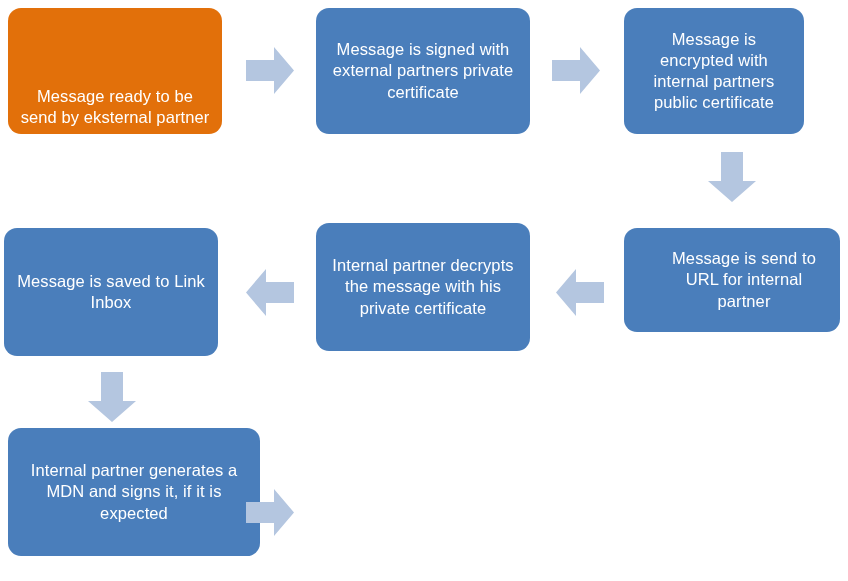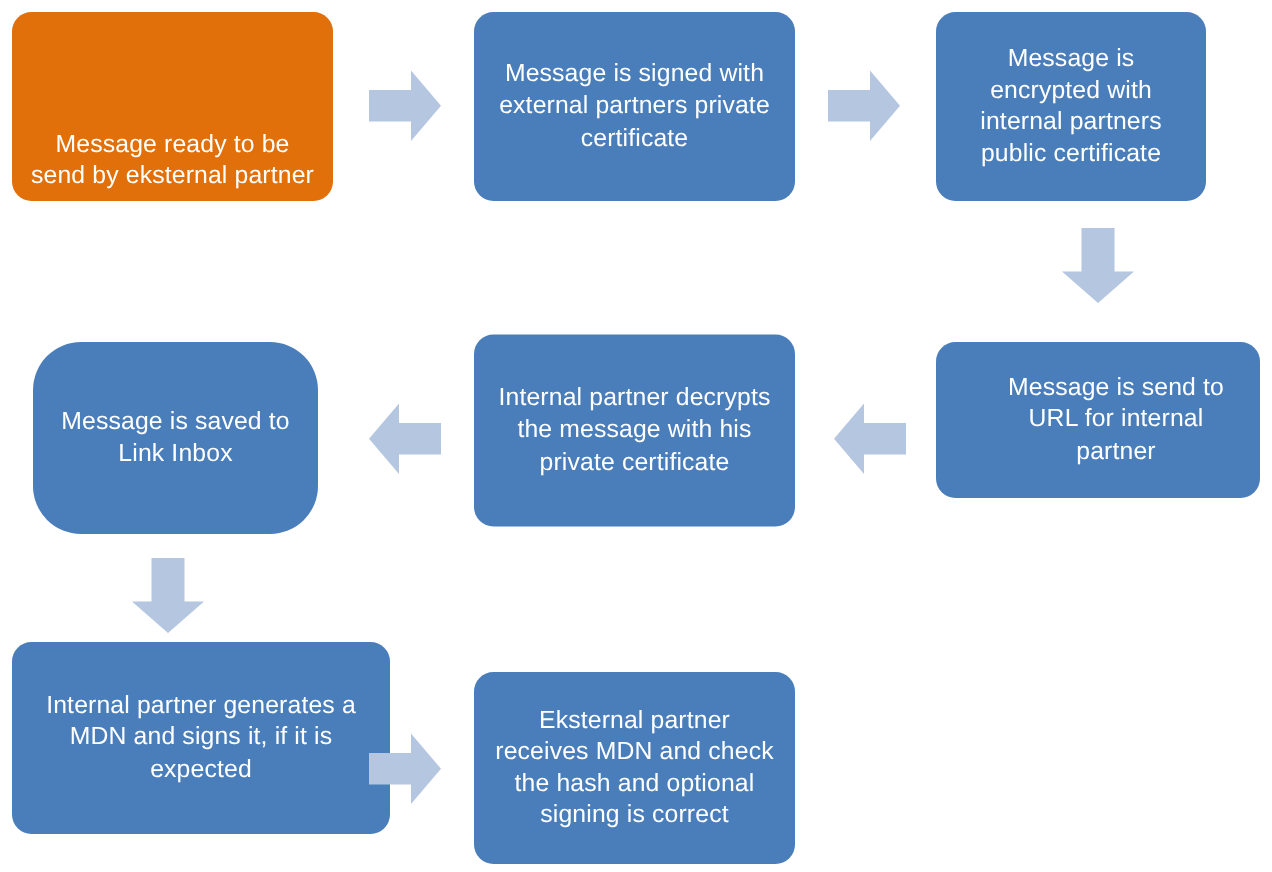--- a/index.html
+++ b/index.html
@@ -99,37 +99,34 @@
   <div class="node blue" style="left:316px; top:223px; width:214px; height:128px;">
     <p>Internal partner decrypts the message with his private certificate</p>
   </div>
 
   <div class="arrow" style="left:246px; top:269px; width:48px; height:47px;">
     <svg viewBox="0 0 48 47" preserveAspectRatio="none" aria-hidden="true">
       <polygon points="48,13 20,13 20,0 0,23.5 20,47 20,34 48,34" fill="#b4c6e0"></polygon>
     </svg>
   </div>
 
-  <div class="node blue" style="left:22px; top:228px; width:190px; height:128px;border-radius:32px;">
+  <div class="node blue" style="left:4px; top:228px; width:214px; height:128px;">
     <p>Message is saved to Link Inbox</p>
   </div>
 
   <div class="arrow" style="left:88px; top:372px; width:48px; height:50px;">
     <svg viewBox="0 0 48 50" preserveAspectRatio="none" aria-hidden="true">
       <polygon points="13,0 35,0 35,29 48,29 24,50 0,29 13,29" fill="#b4c6e0"></polygon>
     </svg>
   </div>
 
   <div class="node blue" style="left:8px; top:428px; width:252px; height:128px;">
     <p>Internal partner generates a MDN and signs it, if it is expected</p>
   </div>
 
   <div class="arrow" style="left:246px; top:489px; width:48px; height:47px;">
     <svg viewBox="0 0 48 47" preserveAspectRatio="none" aria-hidden="true">
       <polygon points="0,13 28,13 28,0 48,23.5 28,47 28,34 0,34" fill="#b4c6e0"></polygon>
     </svg>
   </div>
 
-  <div class="node blue" style="left:316px; top:448px; width:214px; height:128px;">
-    <p>Eksternal partner receives MDN and check the hash and optional signing is correct</p>
-  </div>
 
 </div>
 
 </body></html>

